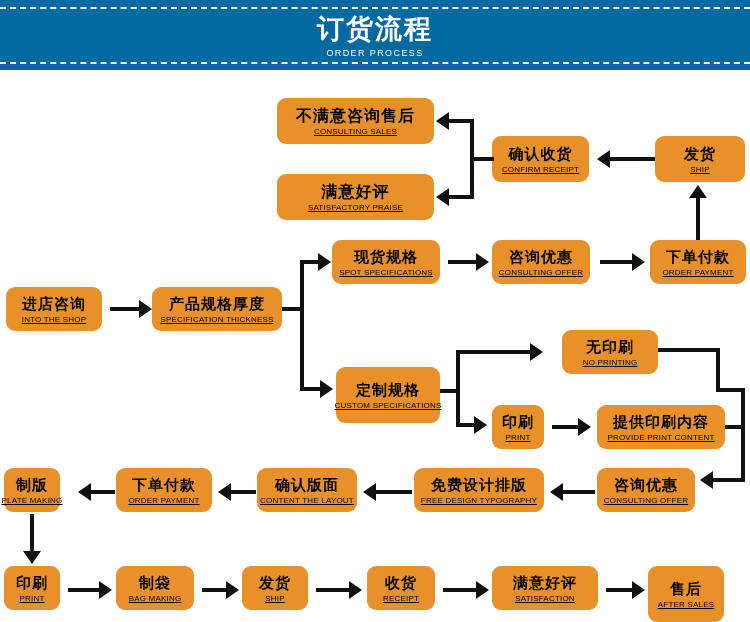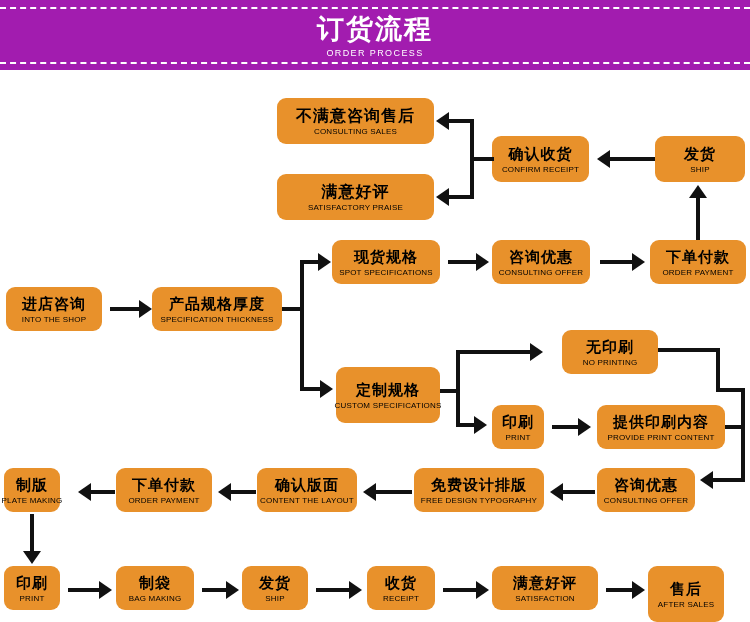--- a/index.html
+++ b/index.html
@@ -17,21 +17,21 @@
     position: absolute;
     left: 0; top: 0;
     width: 750px; height: 622px;
   }
 
   
   .banner {
     position: absolute;
     left: 0; top: 0;
     width: 750px; height: 70px;
-    background: #a21caf;
+    background: #0369a1;
   }
   .banner .dash {
     position: absolute;
     left: 0; width: 750px; height: 0;
     border-top: 2px dashed #FFFFFF;
   }
   .banner .dash.top { top: 7px; }
   .banner .dash.bottom { top: 62px; }
   .banner-title {
     position: absolute;
@@ -74,20 +74,21 @@
     line-height: 19px;
     letter-spacing: 1px;
     white-space: nowrap;
   }
   .node .en {
     font-size: 8px;
     line-height: 11px;
     letter-spacing: 0.2px;
     white-space: nowrap;
     margin-top: 1px;
+    text-decoration: underline;
   }
   .node.big .cn { font-size: 16px; }
 
   
   .ln {
     position: absolute;
     background: #111111;
   }
   .ln.h { height: 4px; }
   .ln.v { width: 4px; }

